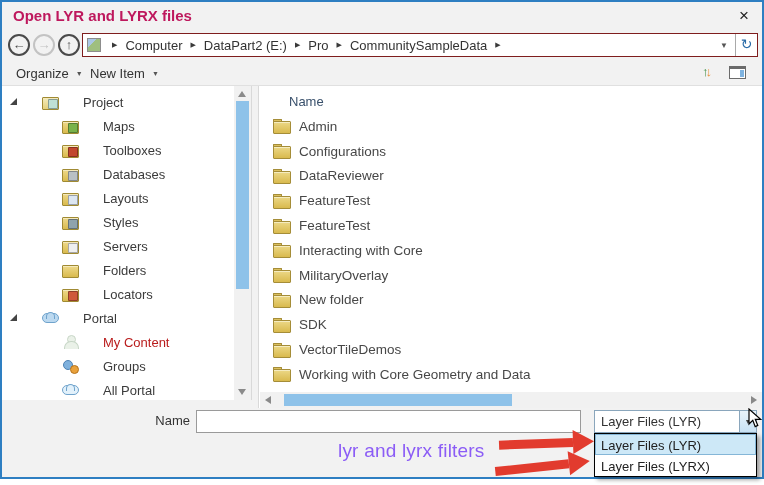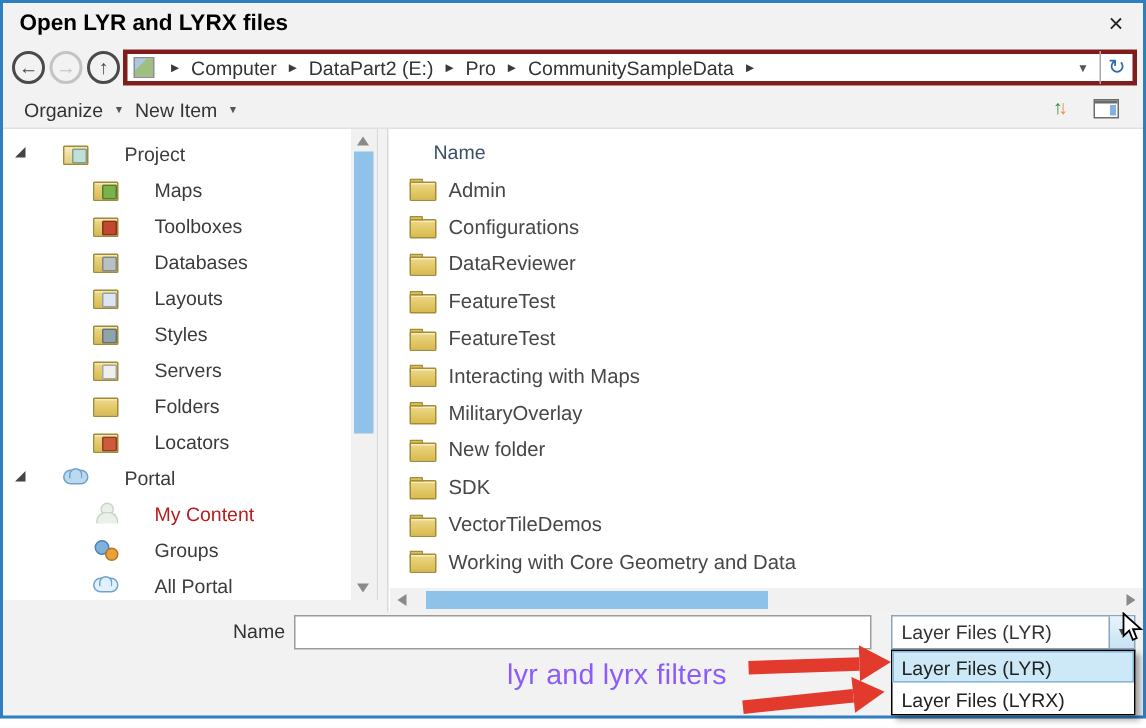--- a/index.html
+++ b/index.html
@@ -4,32 +4,32 @@
 <style>
   * { box-sizing: border-box; margin: 0; padding: 0; }
   html,body { width:764px; height:485px; background:#fff; overflow:hidden;
               font-family:"Liberation Sans", sans-serif; }
   .dialog { position:absolute; left:0; top:0; width:764px; height:479px;
             border:2px solid #2e7fc2; background:#f2f2f2; }
   .inner { position:relative; width:760px; height:475px; }
 
   
   .titlebar { position:absolute; left:0; top:0; width:760px; height:28px; }
-  .title { position:absolute; left:11px; top:5px; font-size:15px; font-weight:600; color:#000000; }
+  .title { position:absolute; left:11px; top:5px; font-size:15px; font-weight:600; color:#be185d; }
   .close-btn { position:absolute; left:731px; top:3px; width:22px; height:22px; text-align:center;
                font-size:17px; line-height:22px; color:#222; cursor:pointer; }
 
   
   .navrow { position:absolute; left:0; top:28px; width:760px; height:30px; }
   .navbtn { position:absolute; top:4px; width:22px; height:22px; border-radius:50%;
             border:2px solid #4a4a4a; color:#4a4a4a; font-size:13px; line-height:18px;
             text-align:center; background:transparent; }
   .navbtn.disabled { border-color:#c3c3c3; color:#c3c3c3; }
   .addressbar { position:absolute; left:80px; top:3px; width:676px; height:24px;
-                background:#fff; border:3px solid #7f1d1d; display:flex; align-items:center; }
+                background:#fff; border:1px solid #7f1d1d; display:flex; align-items:center; }
   .addr-thumb { width:14px; height:14px; margin:0 6px 0 4px; border:1px solid #8d8d8d;
                 background:linear-gradient(135deg,#aac7e6 0 34%,#9fbf80 34%); flex:0 0 14px; }
   .crumb-sep { font-size:7px; color:#3a3a3a; padding:0 5px; }
   .crumb { display:flex; align-items:center; }
   .crumb-label { font-size:13px; color:#333; padding:2px 3px; cursor:default; }
   .addr-spacer { flex:1; }
   .addr-caret { font-size:8px; color:#555; padding:0 7px; }
   .addr-refresh { width:22px; height:22px; border-left:1px solid #a9a9a9; text-align:center;
                   font-size:14px; line-height:21px; color:#2b6ca8; }
 
@@ -309,21 +309,21 @@
           <div class="file-row">
           <span class="row-folder-icon"></span>
           <span class="file-label">FeatureTest</span>
         </div>
           <div class="file-row">
           <span class="row-folder-icon"></span>
           <span class="file-label">FeatureTest</span>
         </div>
           <div class="file-row">
           <span class="row-folder-icon"></span>
-          <span class="file-label">Interacting with Maps</span>
+          <span class="file-label">Interacting with Core</span>
         </div>
           <div class="file-row">
           <span class="row-folder-icon"></span>
           <span class="file-label">MilitaryOverlay</span>
         </div>
           <div class="file-row">
           <span class="row-folder-icon"></span>
           <span class="file-label">New folder</span>
         </div>
           <div class="file-row">

